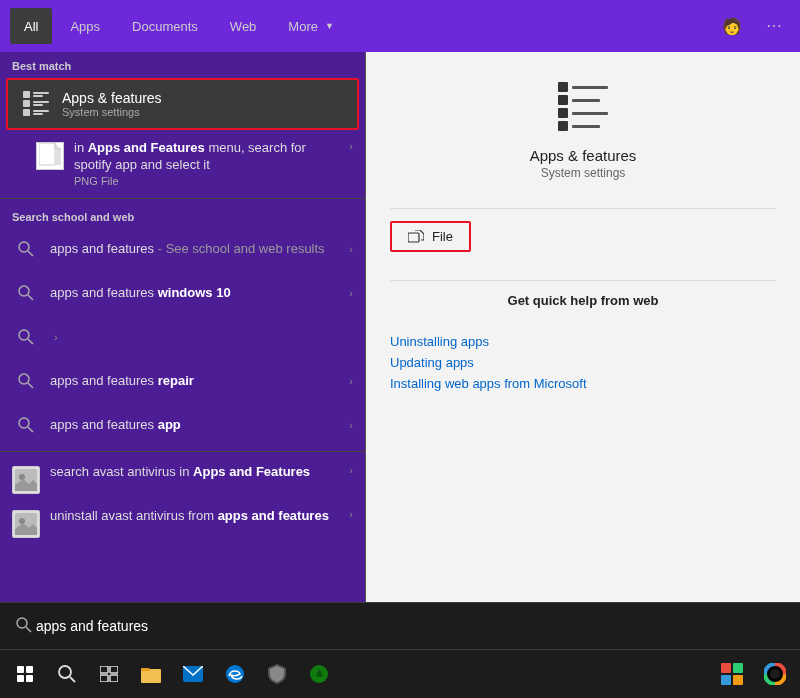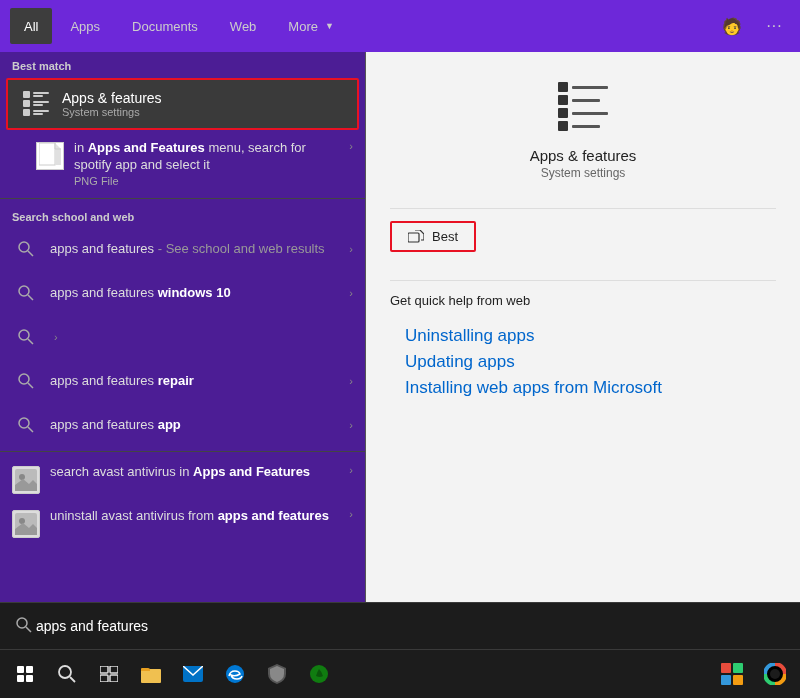--- a/index.html
+++ b/index.html
@@ -231,33 +231,33 @@
       cursor: pointer;
       background: #f3f3f3;
       font-size: 13px;
       color: #222;
       border-radius: 2px;
       margin-bottom: 16px;
     }
 
     .quick-help-title {
       font-size: 13px;
-      font-weight: 400;
+      font-weight: 700;
       color: #222;
-      margin-bottom: 18px;
+      margin-bottom: 26px;
+      text-align: center;
     }
 
     .quick-help-link {
       color: #0066cc;
-      font-size: 17px;
+      font-size: 13px;
       margin-bottom: 6px;
       cursor: pointer;
       text-decoration: none;
       display: block;
-      margin-left: 15px;
     }
 
     .search-icon-wrap {
       color: #aaa;
       font-size: 14px;
       padding: 4px;
     }
 
     .search-input {
       flex: 1;
@@ -579,21 +579,21 @@
       <div class="app-title">Apps &amp; features</div>
       <div class="app-subtitle">System settings</div>
 
       <div class="divider-line"></div>
 
       <button class="open-btn">
         <svg width="16" height="14" viewBox="0 0 16 14">
           <rect x="0" y="3" width="11" height="9" rx="1" fill="none" stroke="#333" stroke-width="1.2"></rect>
           <polyline points="7,0 12,0 16,4 16,10 13,10" fill="none" stroke="#333" stroke-width="1.2"></polyline>
         </svg>
-        <span>Best</span>
+        <span>File</span>
       </button>
 
       <div class="divider-line"></div>
 
       <div class="quick-help-title">Get quick help from web</div>
 
       <a class="quick-help-link">Uninstalling apps</a>
       <a class="quick-help-link">Updating apps</a>
       <a class="quick-help-link">Installing web apps from Microsoft</a>
 

